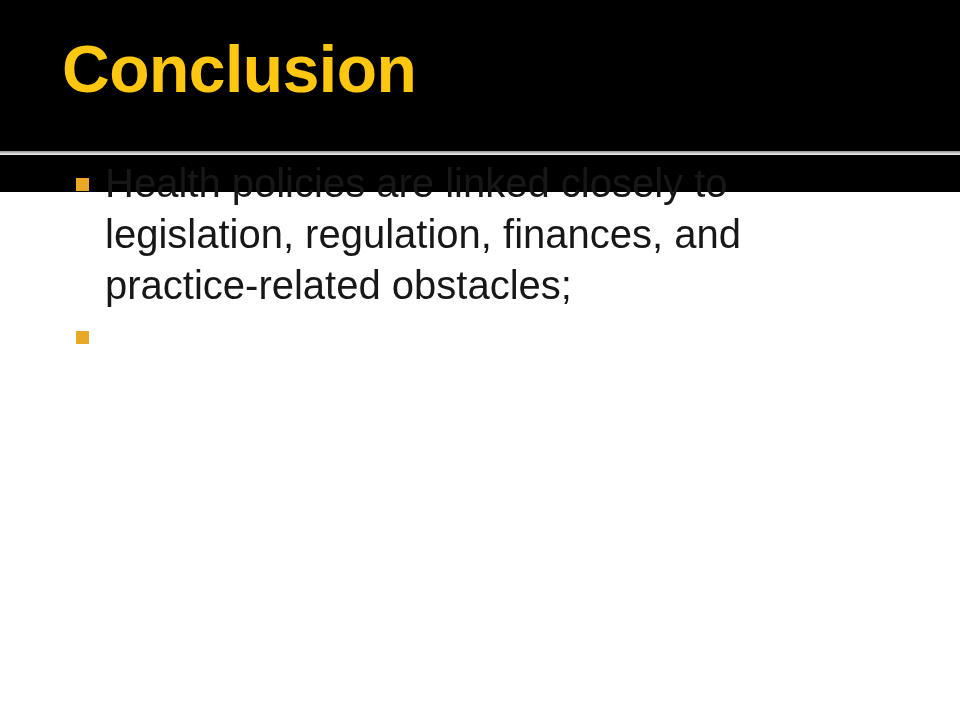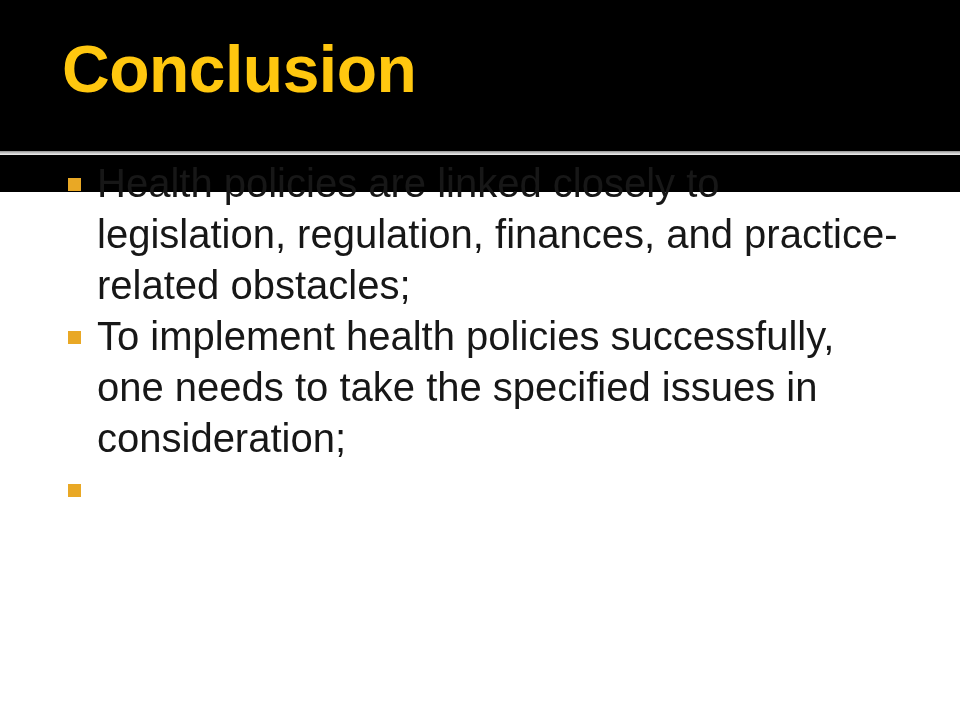--- a/index.html
+++ b/index.html
@@ -68,21 +68,21 @@
   }
 
   .bullet-list {
     list-style: none;
     margin: 0;
     padding: 0;
   }
 
   .bullet-item {
     position: relative;
-    margin: 0 0 0 0;
+    margin: 0 0 0 8px;
     padding-left: 97px;
     padding-right: 55px;
     font-family: "Liberation Sans", sans-serif;
     font-size: 40px;
     font-weight: normal;
     line-height: 51px;
     color: #171717;
     text-align: left;
   }
 
@@ -113,21 +113,20 @@
   <div class="body-area">
     <ul class="bullet-list">
 
       <li class="bullet-item">
         <span class="bullet-marker"></span>
         <span class="bullet-text">Health policies are linked closely to legislation, regulation, finances, and practice-related obstacles;</span>
       </li>
 
       <li class="bullet-item">
         <span class="bullet-marker"></span>
-        <span class="bullet-text">To implement health policies successfully, one needs to take the specified issues in consideration;</span>
       </li>
 
       <li class="bullet-item">
         <span class="bullet-marker"></span>
       </li>
 
     </ul>
   </div>
 
 </div>

